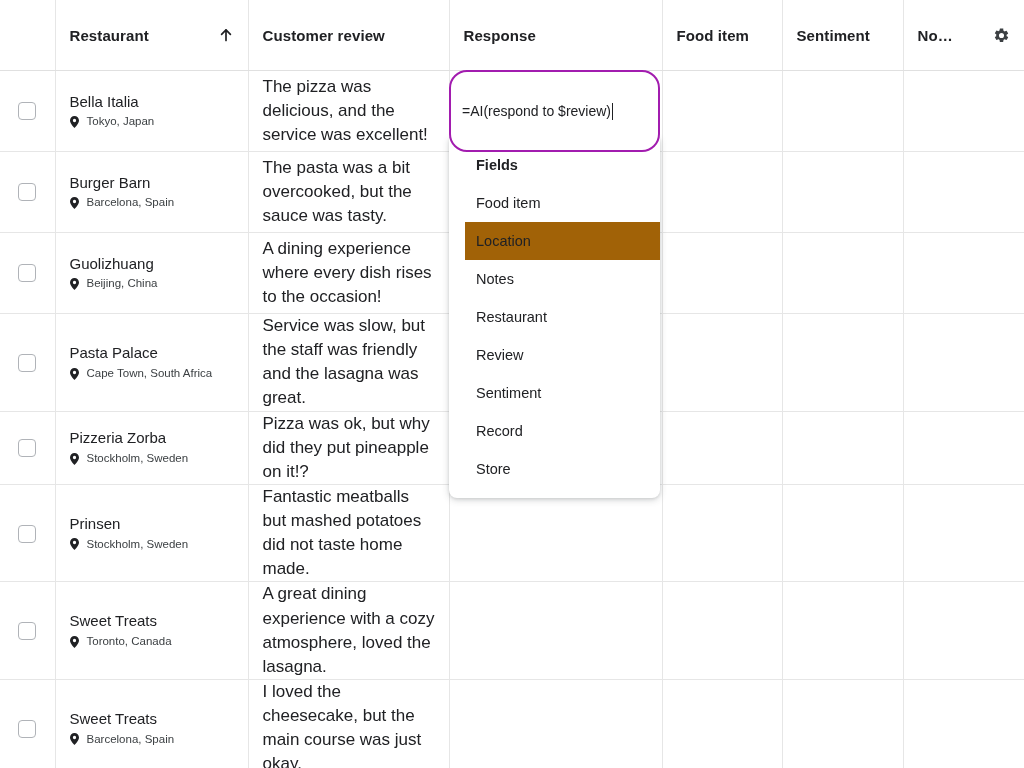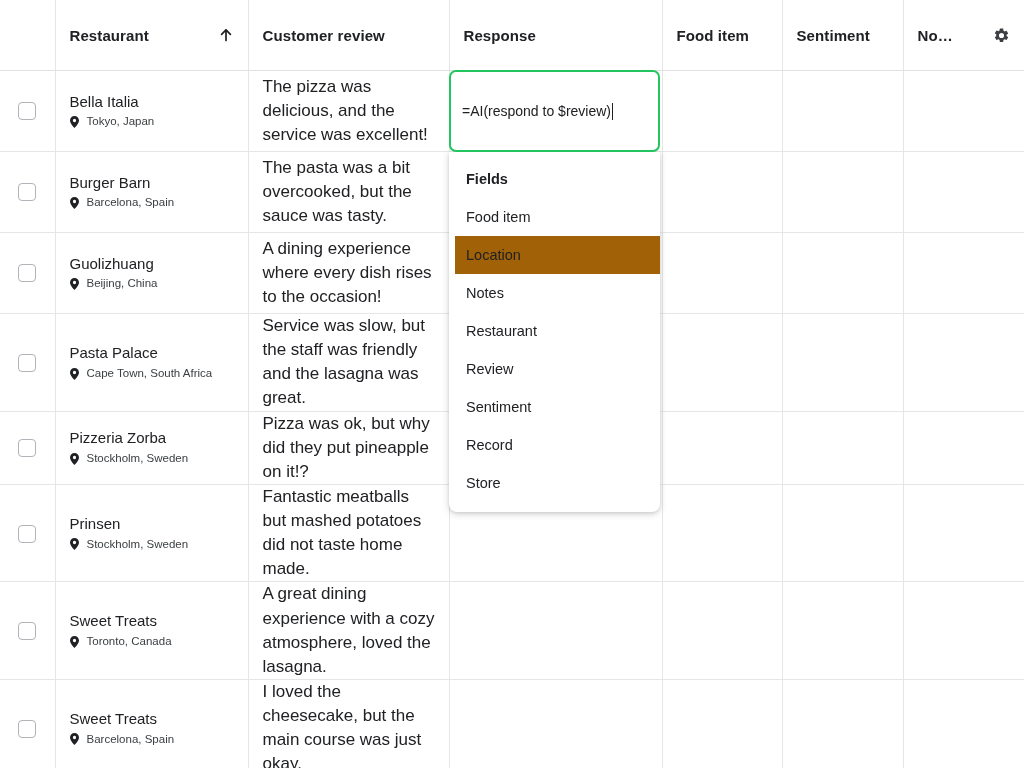--- a/index.html
+++ b/index.html
@@ -143,22 +143,22 @@
   .cell-blank { }
 
   
   .formula-box {
     position: absolute;
     left: 449px;
     top: 70px;
     width: 211px;
     height: 82px;
     box-sizing: border-box;
-    border: 2px solid #22c55e;
-    border-radius: 7px;
+    border: 2px solid #a21caf;
+    border-radius: 18px;
     background: #ffffff;
     display: flex;
     align-items: center;
     padding: 0 11px;
     z-index: 30;
   }
   .formula-text {
     font-size: 14px;
     color: #202124;
     line-height: 1.3;
@@ -170,26 +170,26 @@
     height: 17px;
     background: #202124;
     vertical-align: -3px;
     margin-left: 1px;
   }
 
   
   .dropdown {
     position: absolute;
     left: 449px;
-    top: 152px;
+    top: 138px;
     width: 211px;
     background: #ffffff;
     border-radius: 0 0 8px 8px;
     box-shadow: 0 2px 7px rgba(60,64,67,0.22), 0 1px 3px rgba(60,64,67,0.12);
-    padding: 8px 0 10px 6px;
+    padding: 8px 0 10px 16px;
     box-sizing: border-box;
     z-index: 25;
   }
   .dd-item {
     height: 38px;
     display: flex;
     align-items: center;
     padding: 0 11px;
     font-size: 14.5px;
     color: #202124;

